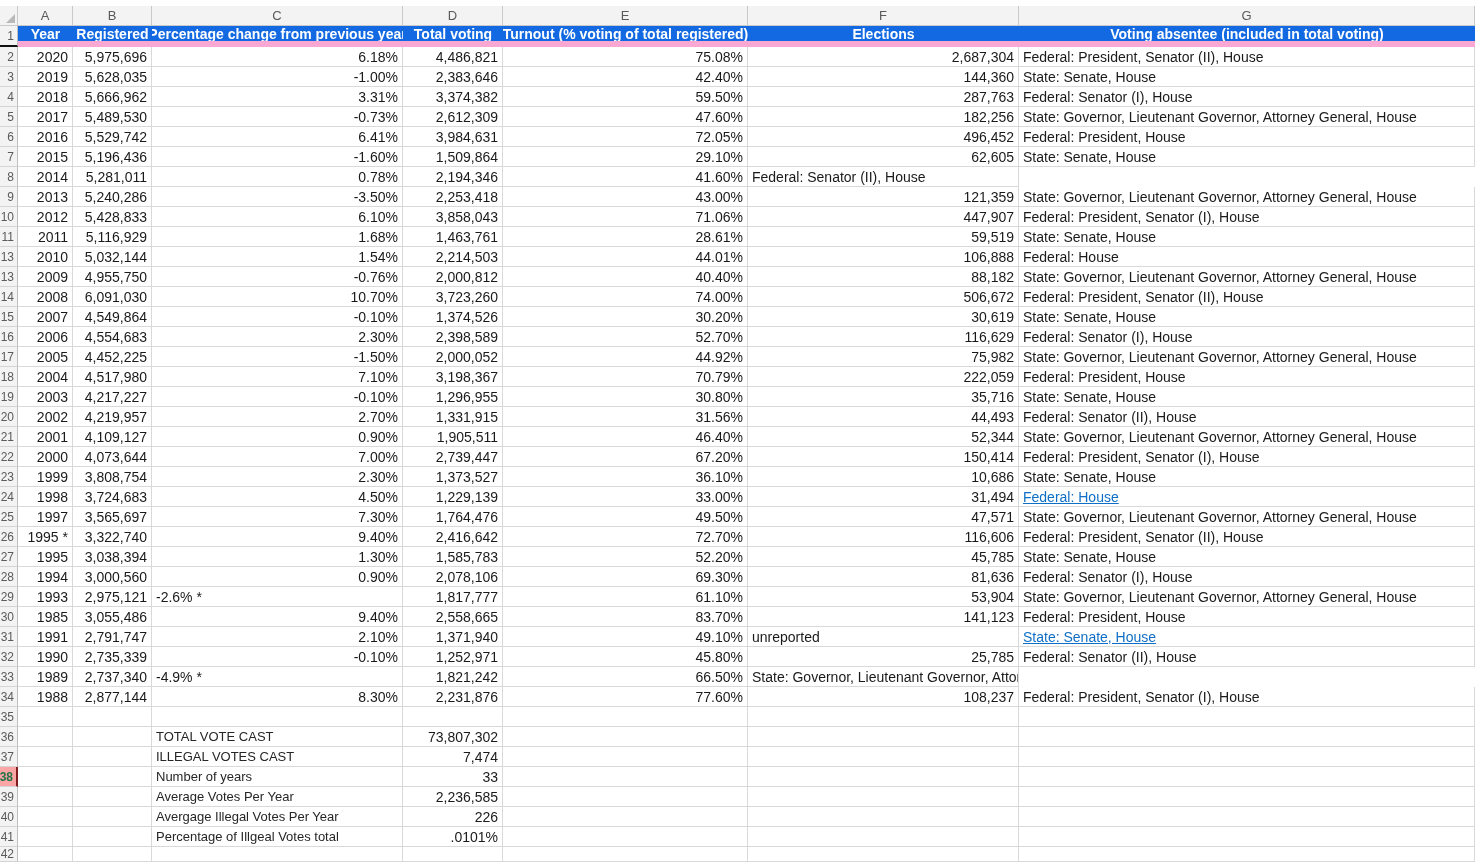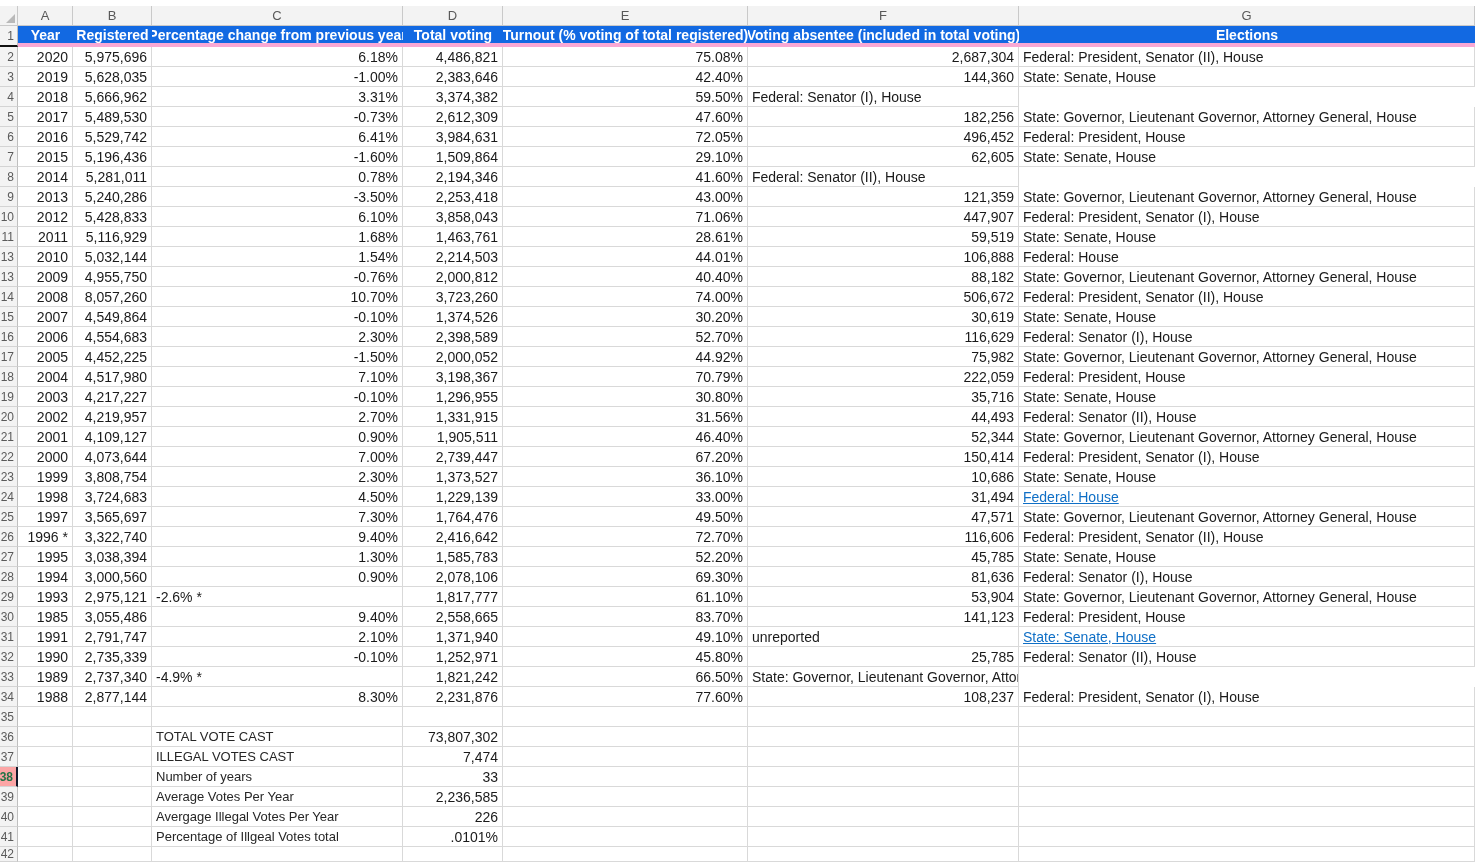--- a/index.html
+++ b/index.html
@@ -15,23 +15,23 @@
         border-right:1px solid #D9D9D9;border-bottom:1px solid #D9D9D9;background:#fff;}
   .num{justify-content:flex-end;padding-right:4px;}
   .left{justify-content:flex-start;padding-left:4px;}
   .colhdr{background:#F3F3F3;color:#595959;font-size:13px;justify-content:center;
           border-right:1px solid #C9C9C9;border-bottom:1px solid #C9C9C9;}
   .corner{background:#F3F3F3;border-right:1px solid #C9C9C9;border-bottom:1px solid #C9C9C9;}
   .tri{position:absolute;right:2px;bottom:2px;width:0;height:0;
        border-left:9px solid transparent;border-bottom:9px solid #B9B9B9;}
   .rowhdr{background:#F3F3F3;color:#5A5A5A;font-size:12px;justify-content:flex-end;
           padding-right:3px;border-right:1px solid #BFBFBF;border-bottom:1px solid #D4D4D4;}
-  .sel{background:#fca5a5;color:#217346;font-weight:700;border-right:2px solid #0f172a;}
+  .sel{background:#fca5a5;color:#217346;font-weight:700;border-right:2px solid #7f1d1d;}
   .hcell{background:#1269E2;color:#fff;font-weight:700;font-size:14px;justify-content:center;
-         border-right:none;border-bottom:4px solid #f9a8d4;}
+         border-right:none;border-bottom:6px solid #f9a8d4;}
   .hdr .rowhdr{border-bottom:2px solid #111;}
   .sumlabel{font-size:13px;color:#262626;}
   .link{color:#0F6FC6;text-decoration:underline;}
 </style>
 </head>
 <body>
 
 <div class="sheet">
   <div id="grid">
       <div class="row strip">
@@ -46,22 +46,22 @@
         <div class="cell colhdr">F</div>
         <div class="cell colhdr">G</div>
       </div>
       <div class="row hdr">
         <div class="cell rowhdr">1</div>
         <div class="cell hcell">Year</div>
         <div class="cell hcell">Registered</div>
         <div class="cell hcell">Percentage change from previous year</div>
         <div class="cell hcell">Total voting</div>
         <div class="cell hcell">Turnout (% voting of total registered)</div>
+        <div class="cell hcell">Elections</div>
         <div class="cell hcell">Voting absentee (included in total voting)</div>
-        <div class="cell hcell">Elections</div>
       </div>
       <div class="row">
         <div class="cell rowhdr">2</div>
         <div class="cell num">2020</div>
         <div class="cell num">5,975,696</div>
         <div class="cell num">6.18%</div>
         <div class="cell num">4,486,821</div>
         <div class="cell num">75.08%</div>
         <div class="cell num">2,687,304</div>
         <div class="cell left">Federal: President, Senator (II), House</div>
@@ -76,20 +76,21 @@
         <div class="cell num">144,360</div>
         <div class="cell left">State: Senate, House</div>
       </div>
       <div class="row">
         <div class="cell rowhdr">4</div>
         <div class="cell num">2018</div>
         <div class="cell num">5,666,962</div>
         <div class="cell num">3.31%</div>
         <div class="cell num">3,374,382</div>
         <div class="cell num">59.50%</div>
+        <div class="cell num">287,763</div>
         <div class="cell left">Federal: Senator (I), House</div>
       </div>
       <div class="row">
         <div class="cell rowhdr">5</div>
         <div class="cell num">2017</div>
         <div class="cell num">5,489,530</div>
         <div class="cell num">-0.73%</div>
         <div class="cell num">2,612,309</div>
         <div class="cell num">47.60%</div>
         <div class="cell num">182,256</div>
@@ -170,21 +171,21 @@
         <div class="cell num">4,955,750</div>
         <div class="cell num">-0.76%</div>
         <div class="cell num">2,000,812</div>
         <div class="cell num">40.40%</div>
         <div class="cell num">88,182</div>
         <div class="cell left">State: Governor, Lieutenant Governor, Attorney General, House</div>
       </div>
       <div class="row">
         <div class="cell rowhdr">14</div>
         <div class="cell num">2008</div>
-        <div class="cell num">8,057,260</div>
+        <div class="cell num">6,091,030</div>
         <div class="cell num">10.70%</div>
         <div class="cell num">3,723,260</div>
         <div class="cell num">74.00%</div>
         <div class="cell num">506,672</div>
         <div class="cell left">Federal: President, Senator (II), House</div>
       </div>
       <div class="row">
         <div class="cell rowhdr">15</div>
         <div class="cell num">2007</div>
         <div class="cell num">4,549,864</div>
@@ -291,21 +292,21 @@
         <div class="cell num">1997</div>
         <div class="cell num">3,565,697</div>
         <div class="cell num">7.30%</div>
         <div class="cell num">1,764,476</div>
         <div class="cell num">49.50%</div>
         <div class="cell num">47,571</div>
         <div class="cell left">State: Governor, Lieutenant Governor, Attorney General, House</div>
       </div>
       <div class="row">
         <div class="cell rowhdr">26</div>
-        <div class="cell num">1996 *</div>
+        <div class="cell num">1995 *</div>
         <div class="cell num">3,322,740</div>
         <div class="cell num">9.40%</div>
         <div class="cell num">2,416,642</div>
         <div class="cell num">72.70%</div>
         <div class="cell num">116,606</div>
         <div class="cell left">Federal: President, Senator (II), House</div>
       </div>
       <div class="row">
         <div class="cell rowhdr">27</div>
         <div class="cell num">1995</div>

